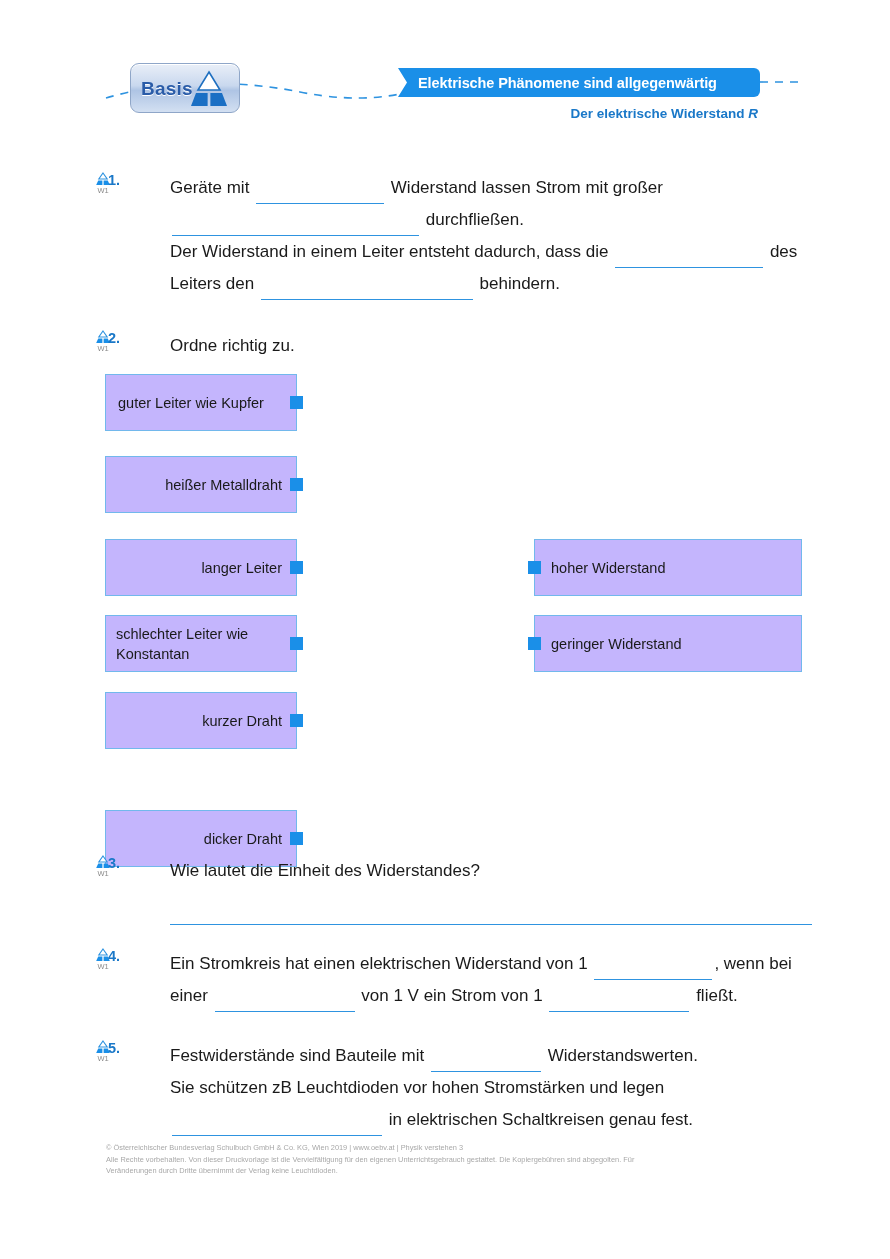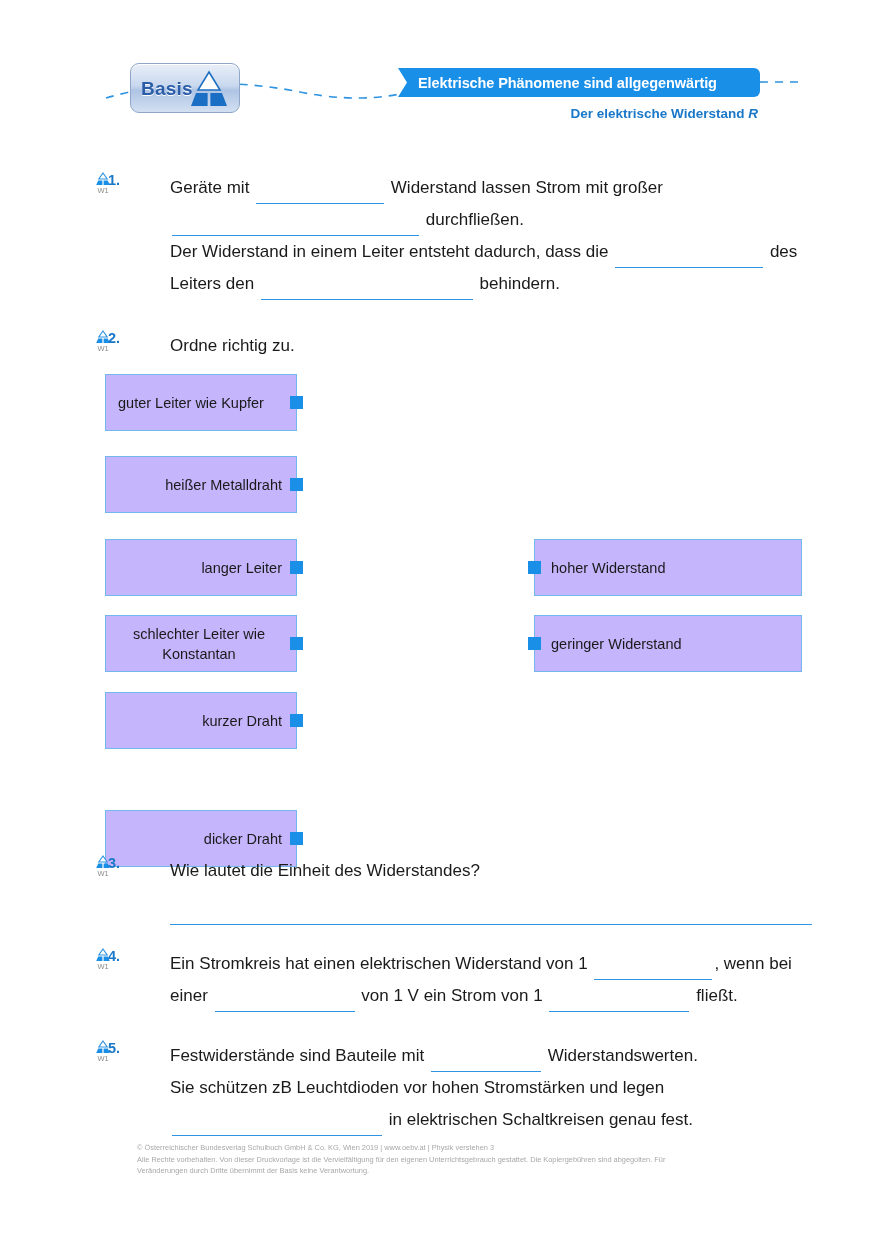--- a/index.html
+++ b/index.html
@@ -176,21 +176,21 @@
     font-size: 14.5px;
     color: #1a1a1a;
     line-height: 20px;
   }
   .match-box.left {
     left: 105px;
     width: 192px;
     height: 57px;
     justify-content: flex-end;
     padding: 0 14px 0 10px;
-    text-align: center;
+    text-align: left;
   }
   .match-box.left.align-left {
     justify-content: flex-start;
     padding-left: 12px;
     text-align: left;
   }
   .match-box.right {
     left: 534px;
     width: 268px;
     height: 57px;
@@ -220,21 +220,20 @@
     position: absolute;
     left: 106px;
     top: 1142px;
     width: 700px;
     font-size: 7.4px;
     line-height: 11.5px;
     color: #a8a8a8;
   }
   .footer div {
     white-space: nowrap;
-    margin-left: 31px;
   }
 </style>
 </head>
 <body>
 
 <div class="page">
 
   <div class="header">
 
     <svg class="header-dash-svg" viewBox="0 0 890 145" xmlns="http://www.w3.org/2000/svg">
@@ -373,16 +372,16 @@
     <div class="q-body">
       <div class="q-line"><span>Festwiderstände sind Bauteile mit </span><span class="blank" style="width:110px;"></span><span> Widerstandswerten.</span></div>
       <div class="q-line">Sie schützen zB Leuchtdioden vor hohen Stromstärken und legen</div>
       <div class="q-line"><span class="blank" style="width:210px;"></span><span> in elektrischen Schaltkreisen genau fest.</span></div>
     </div>
   </div>
 
   <div class="footer">
     <div>© Österreichischer Bundesverlag Schulbuch GmbH &amp; Co. KG, Wien 2019 | www.oebv.at | Physik verstehen 3</div>
     <div>Alle Rechte vorbehalten. Von dieser Druckvorlage ist die Vervielfältigung für den eigenen Unterrichtsgebrauch gestattet. Die Kopiergebühren sind abgegolten. Für</div>
-    <div>Veränderungen durch Dritte übernimmt der Basis keine Verantwortung.</div>
+    <div>Veränderungen durch Dritte übernimmt der Verlag keine Leuchtdioden.</div>
   </div>
 
 </div>
 
 </body></html>

